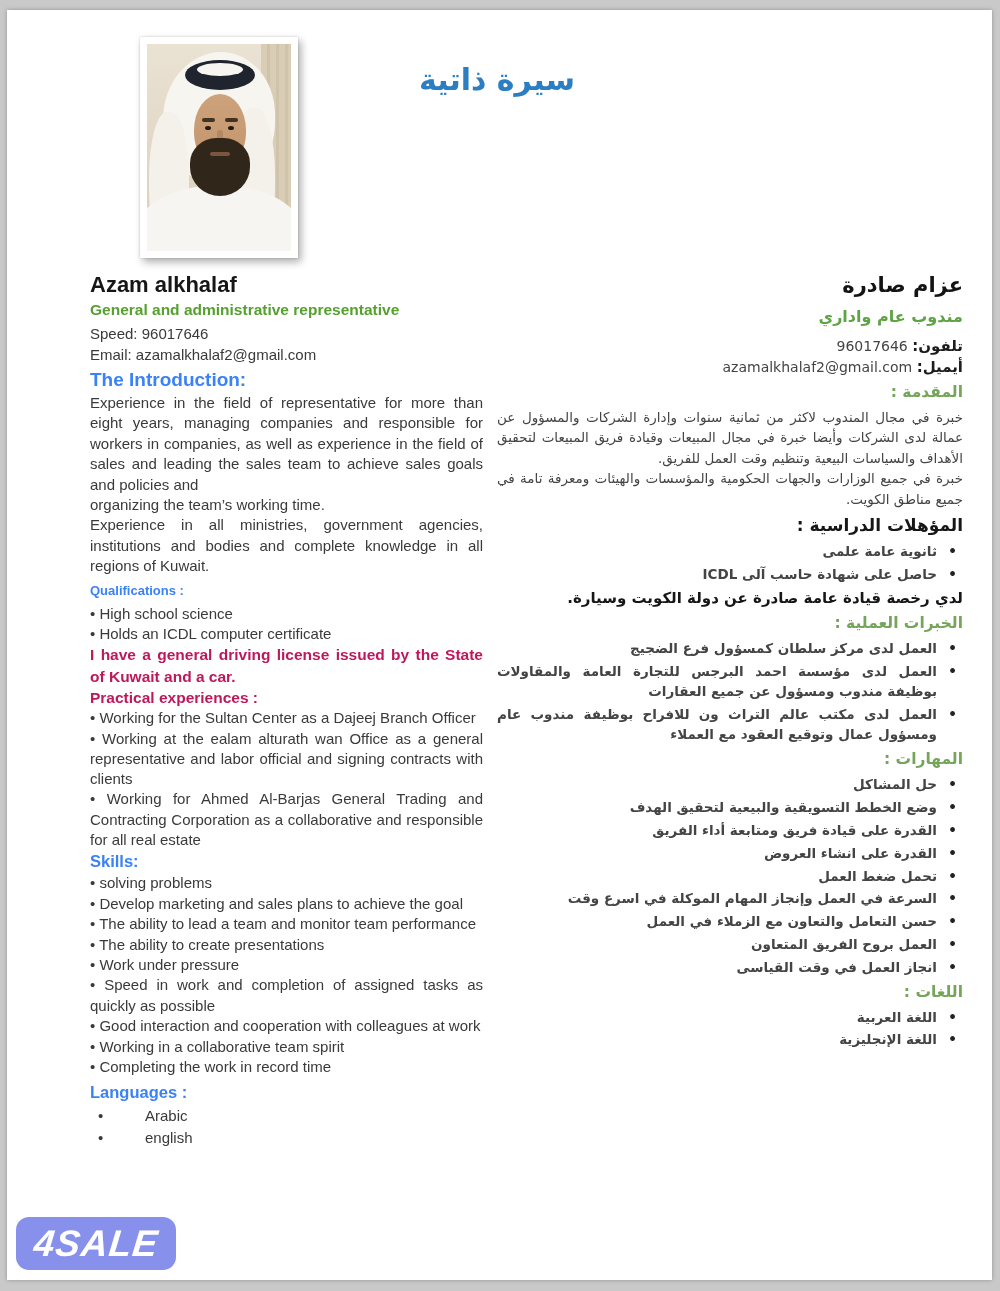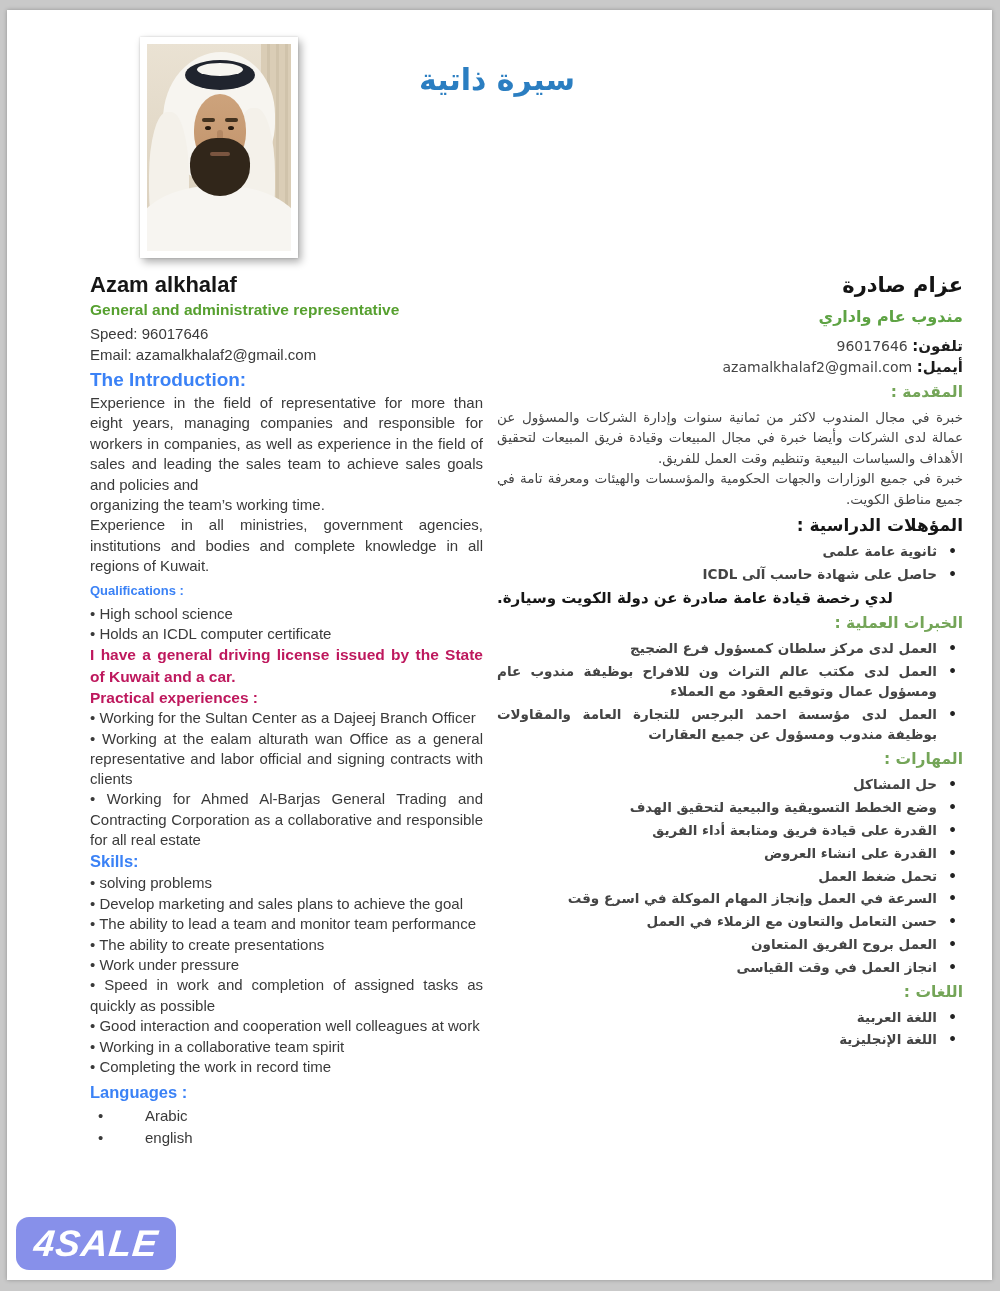--- a/index.html
+++ b/index.html
@@ -73,21 +73,21 @@
   .col-ar{position:absolute;left:490px;top:262px;width:466px;direction:rtl;
     color:#444;font-size:13.5px;line-height:20.4px;font-family:"DejaVu Sans",sans-serif;}
   .ar-name{font-size:21px;line-height:27px;font-weight:bold;color:#141414;margin:0 0 8px;text-align:right;}
   .ar-sub{font-size:16px;line-height:20px;font-weight:bold;color:#5ea344;margin:0 0 9px;text-align:right;}
   .ar-contact{line-height:21px;text-align:right;font-size:14px;}
   .ar-contact .lbl{font-weight:bold;color:#1c1c1c;font-size:15px;}
   .h-ar{font-weight:bold;font-size:15.5px;line-height:21px;margin:4px 0 4px;text-align:right;}
   .h-ar-green{color:#74a558;}
   .h-ar-dark{color:#161616;font-size:17px;line-height:24px;}
   .ar-just{text-align:justify;}
-  .ar-drive{font-weight:bold;color:#161616;font-size:15px;line-height:22px;margin:1px 0 1px;text-align:left;}
+  .ar-drive{font-weight:bold;color:#161616;font-size:15px;line-height:22px;margin:1px 0 1px;text-align:right;}
   .list-ar{margin:0;padding:0;list-style:none;font-weight:bold;}
   .b-ar{position:relative;padding-right:26px;margin-bottom:2.5px;text-align:justify;}
   .b-ar::before{content:"\2022";position:absolute;right:6px;top:0;color:#222;}
 
   
   .watermark{
     position:absolute;left:9px;top:1207px;width:160px;height:53px;
     background:#8790ea;border-radius:13px;
     display:flex;align-items:center;justify-content:center;
   }
@@ -149,21 +149,21 @@
     </ul>
 
     <div class="h-blue h-small">Skills:</div>
     <ul class="list-en">
       <li class="b-en b-skill">solving problems</li>
       <li class="b-en b-skill">Develop marketing and sales plans to achieve the goal</li>
       <li class="b-en b-skill">The ability to lead a team and monitor team performance</li>
       <li class="b-en b-skill">The ability to create presentations</li>
       <li class="b-en b-skill">Work under pressure</li>
       <li class="b-en b-skill">Speed in work and completion of assigned tasks as quickly as possible</li>
-      <li class="b-en b-skill">Good interaction and cooperation well colleagues at work</li>
+      <li class="b-en b-skill">Good interaction and cooperation with colleagues at work</li>
       <li class="b-en b-skill">Working in a collaborative team spirit</li>
       <li class="b-en b-skill">Completing the work in record time</li>
     </ul>
 
     <div class="h-blue h-lang">Languages :</div>
     <ul class="list-en">
       <li class="lang-li">Arabic</li>
       <li class="lang-li">english</li>
     </ul>
   </div>
@@ -181,22 +181,22 @@
     <div class="h-ar h-ar-dark">المؤهلات الدراسية :</div>
     <ul class="list-ar">
       <li class="b-ar">ثانوية عامة علمى</li>
       <li class="b-ar">حاصل على شهادة حاسب آلى ICDL</li>
     </ul>
     <div class="ar-drive">لدي رخصة قيادة عامة صادرة عن دولة الكويت وسيارة.</div>
 
     <div class="h-ar h-ar-green">الخبرات العملية :</div>
     <ul class="list-ar">
       <li class="b-ar">العمل لدى مركز سلطان كمسؤول فرع الضجيج</li>
+      <li class="b-ar">العمل لدى مؤسسة احمد البرجس للتجارة العامة والمقاولات بوظيفة مندوب ومسؤول عن جميع العقارات</li>
       <li class="b-ar">العمل لدى مكتب عالم التراث ون للافراح بوظيفة مندوب عام ومسؤول عمال وتوقيع العقود مع العملاء</li>
-      <li class="b-ar">العمل لدى مؤسسة احمد البرجس للتجارة العامة والمقاولات بوظيفة مندوب ومسؤول عن جميع العقارات</li>
     </ul>
 
     <div class="h-ar h-ar-green">المهارات :</div>
     <ul class="list-ar">
       <li class="b-ar">حل المشاكل</li>
       <li class="b-ar">وضع الخطط التسويقية والبيعية لتحقيق الهدف</li>
       <li class="b-ar">القدرة على قيادة فريق ومتابعة أداء الفريق</li>
       <li class="b-ar">القدرة على انشاء العروض</li>
       <li class="b-ar">تحمل ضغط العمل</li>
       <li class="b-ar">السرعة في العمل وإنجاز المهام الموكلة في اسرع وقت</li>

